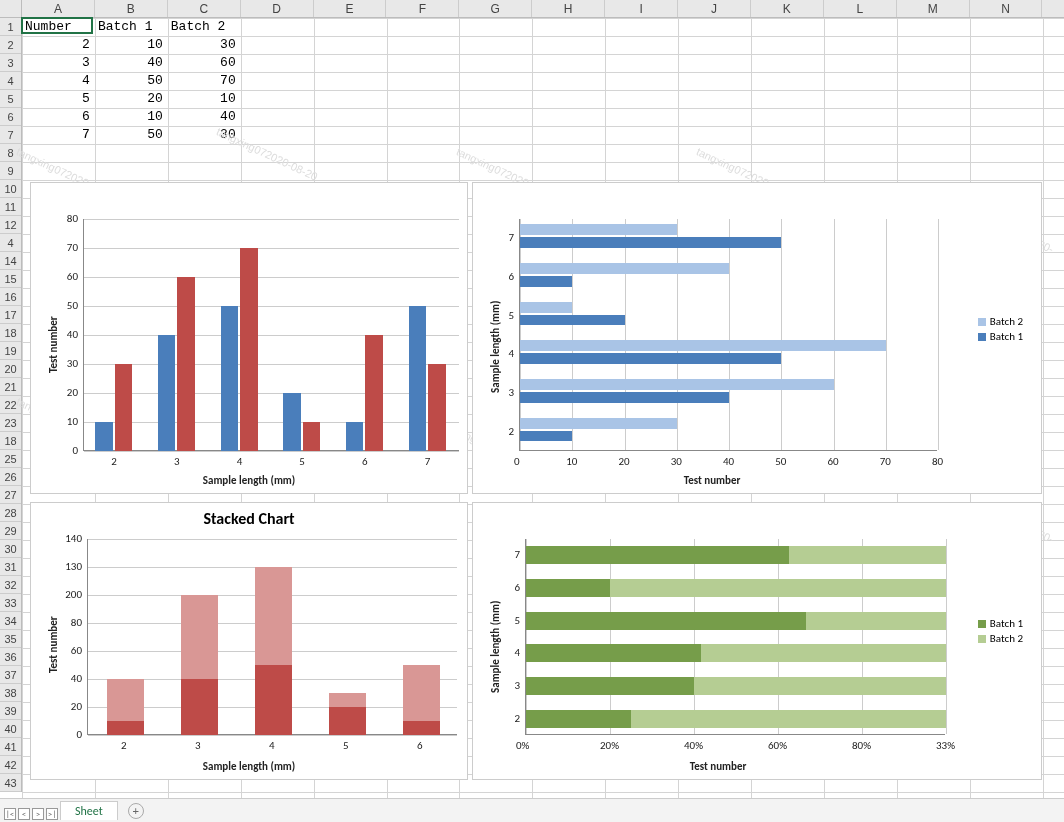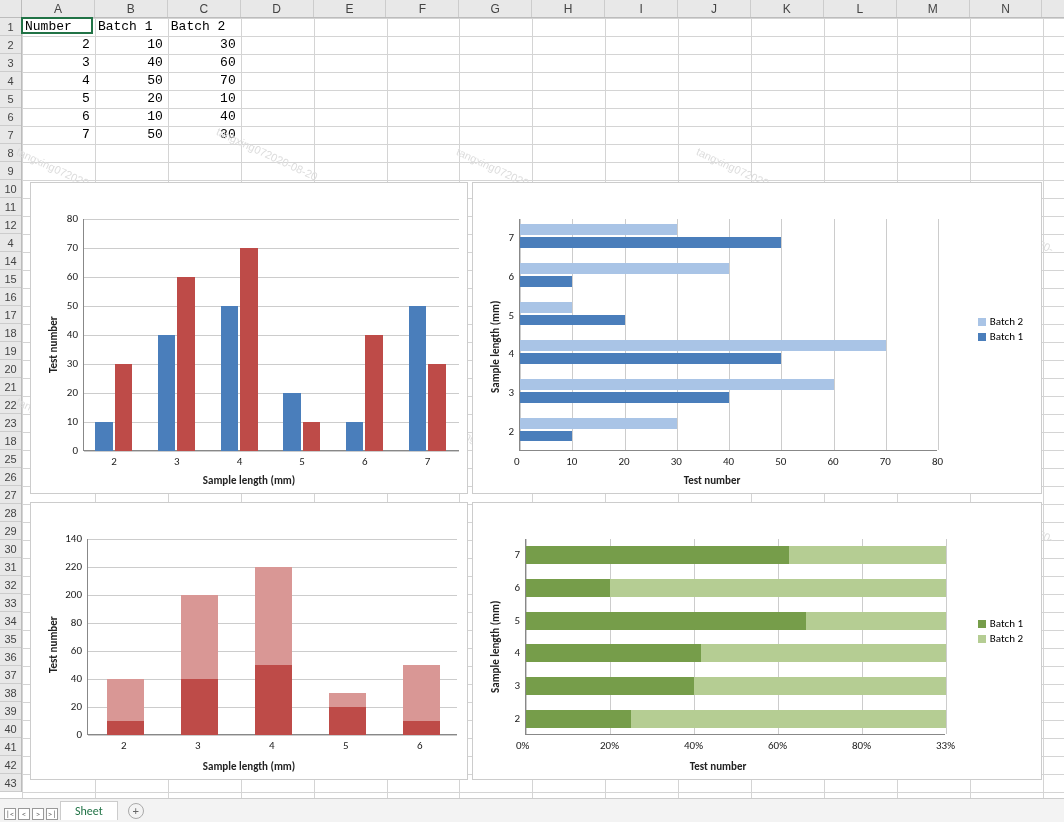--- a/index.html
+++ b/index.html
@@ -302,37 +302,38 @@
             <span>Batch 2</span>
           </div>
           <div class="legend-item">
             <div class="legend-sw" style="background: rgb(74, 126, 187);"></div>
             <span>Batch 1</span>
           </div>
         </div>
     </div>
 
     <div class="chart-box" id="cb3" style="left:8px; top:484px; width:438px; height:278px;">
+      <div class="chart-title" style="left:0; right:0; top:6px; text-align:center;">Stacked Chart</div>
       <div class="axis-title v" style="left:16px; top:170px;">Test number</div>
       <div class="axis-title" style="left:0; right:0; bottom:6px; text-align:center;">Sample length (mm)</div>
       <div class="plot" id="plot3" style="left:56px; top:36px; width:370px; height:196px;">
           <div class="hg" style="top: 196px;"></div>
           <div class="tick" style="left: -36px; top: 189px; width: 30px; text-align: right;">0</div>
           <div class="hg" style="top: 168px;"></div>
           <div class="tick" style="left: -36px; top: 161px; width: 30px; text-align: right;">20</div>
           <div class="hg" style="top: 140px;"></div>
           <div class="tick" style="left: -36px; top: 133px; width: 30px; text-align: right;">40</div>
           <div class="hg" style="top: 112px;"></div>
           <div class="tick" style="left: -36px; top: 105px; width: 30px; text-align: right;">60</div>
           <div class="hg" style="top: 84px;"></div>
           <div class="tick" style="left: -36px; top: 77px; width: 30px; text-align: right;">80</div>
           <div class="hg" style="top: 56px;"></div>
           <div class="tick" style="left: -36px; top: 49px; width: 30px; text-align: right;">200</div>
           <div class="hg" style="top: 28px;"></div>
-          <div class="tick" style="left: -36px; top: 21px; width: 30px; text-align: right;">220</div>
+          <div class="tick" style="left: -36px; top: 21px; width: 30px; text-align: right;">130</div>
           <div class="hg" style="top: 0px;"></div>
           <div class="tick" style="left: -36px; top: -7px; width: 30px; text-align: right;">140</div>
           <div class="tick" style="left: 33px; top: 200px;">2</div>
           <div class="bar" style="left: 18.5px; top: 182px; width: 37px; height: 14px; background: rgb(190, 75, 72);"></div>
           <div class="bar" style="left: 18.5px; top: 140px; width: 37px; height: 42px; background: rgb(217, 151, 149);"></div>
           <div class="tick" style="left: 107px; top: 200px;">3</div>
           <div class="bar" style="left: 92.5px; top: 140px; width: 37px; height: 56px; background: rgb(190, 75, 72);"></div>
           <div class="bar" style="left: 92.5px; top: 56px; width: 37px; height: 84px; background: rgb(217, 151, 149);"></div>
           <div class="tick" style="left: 181px; top: 200px;">4</div>
           <div class="bar" style="left: 166.5px; top: 126px; width: 37px; height: 70px; background: rgb(190, 75, 72);"></div>

